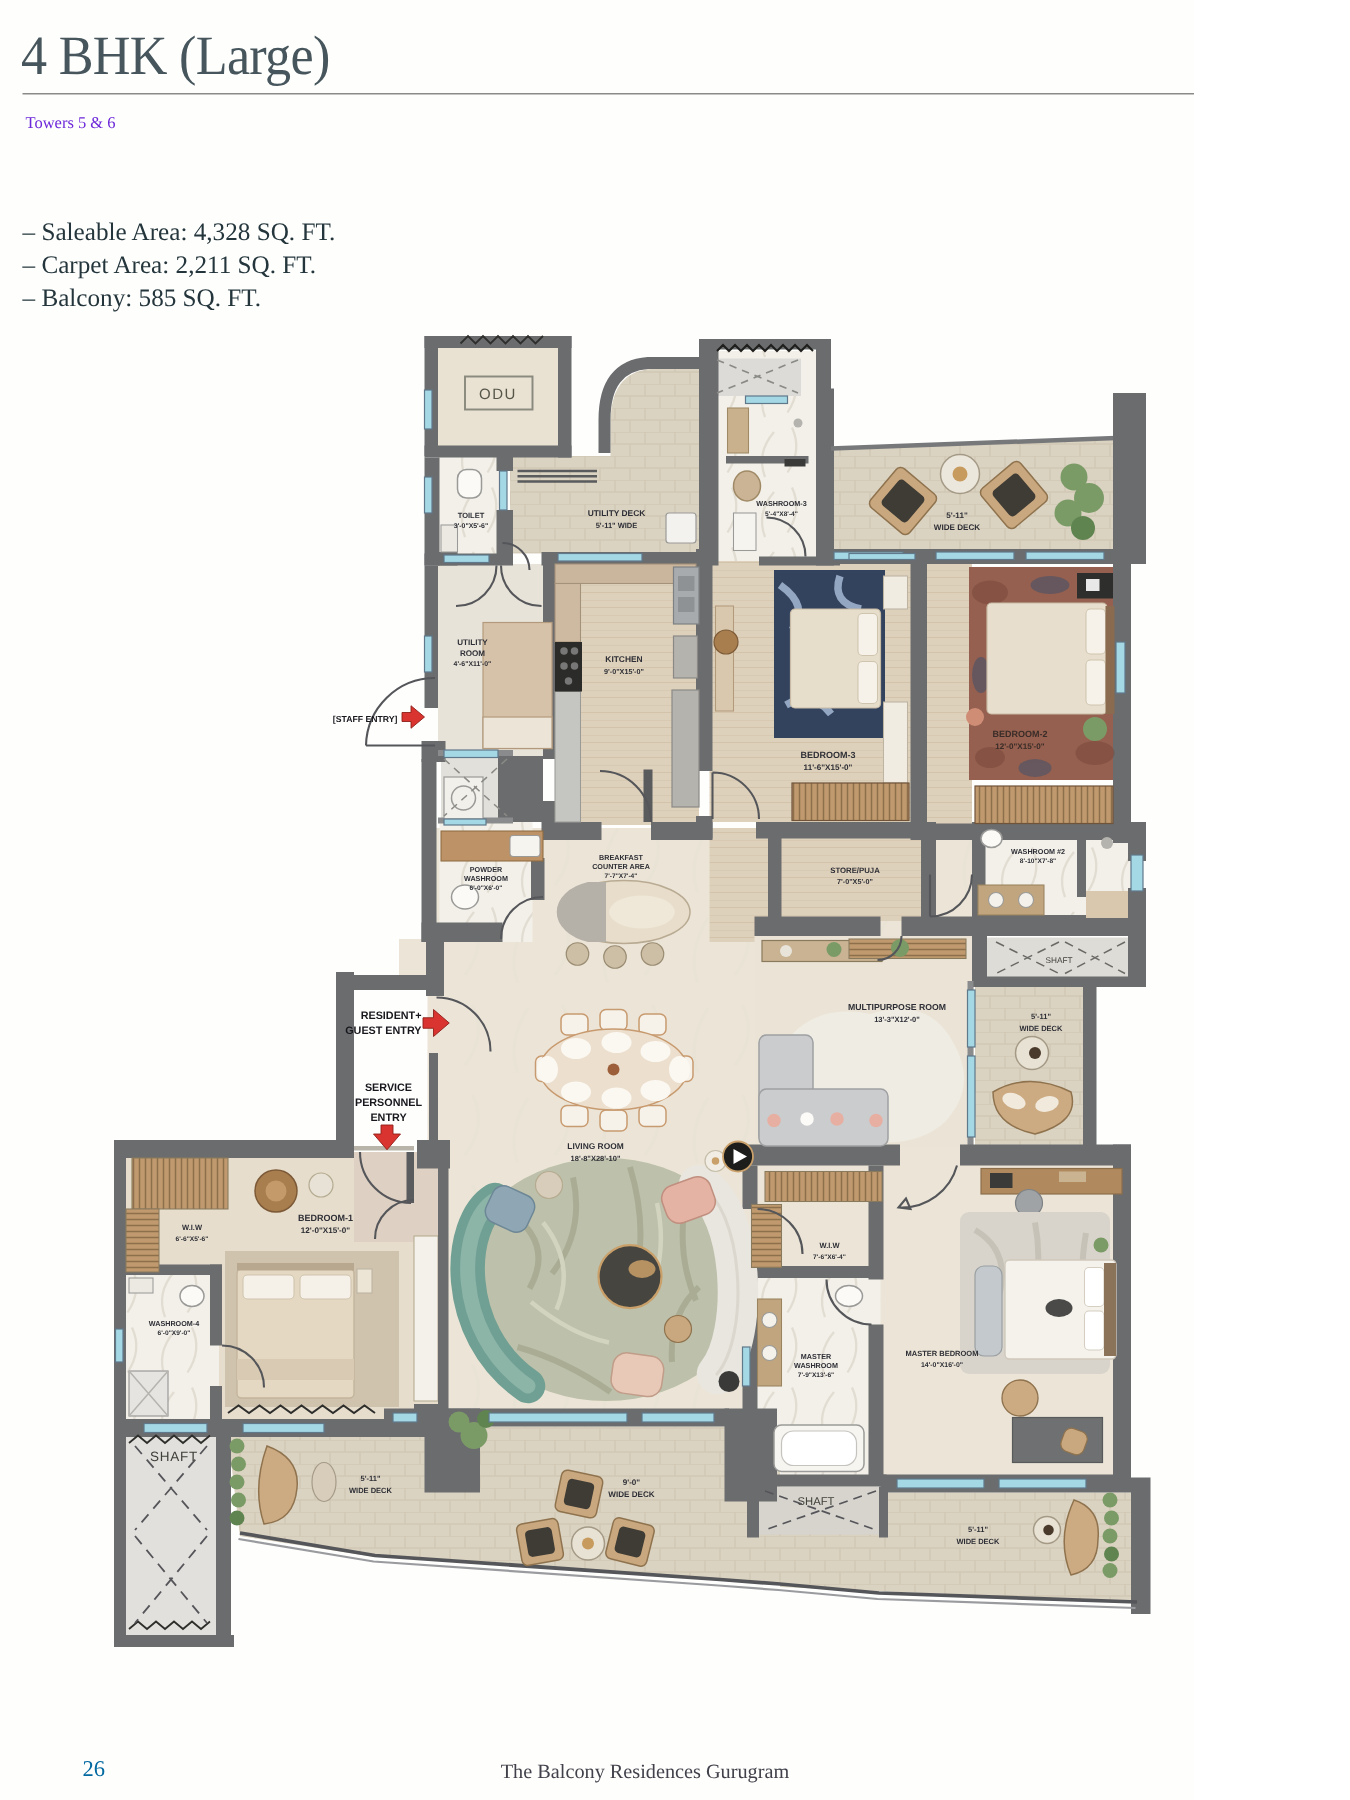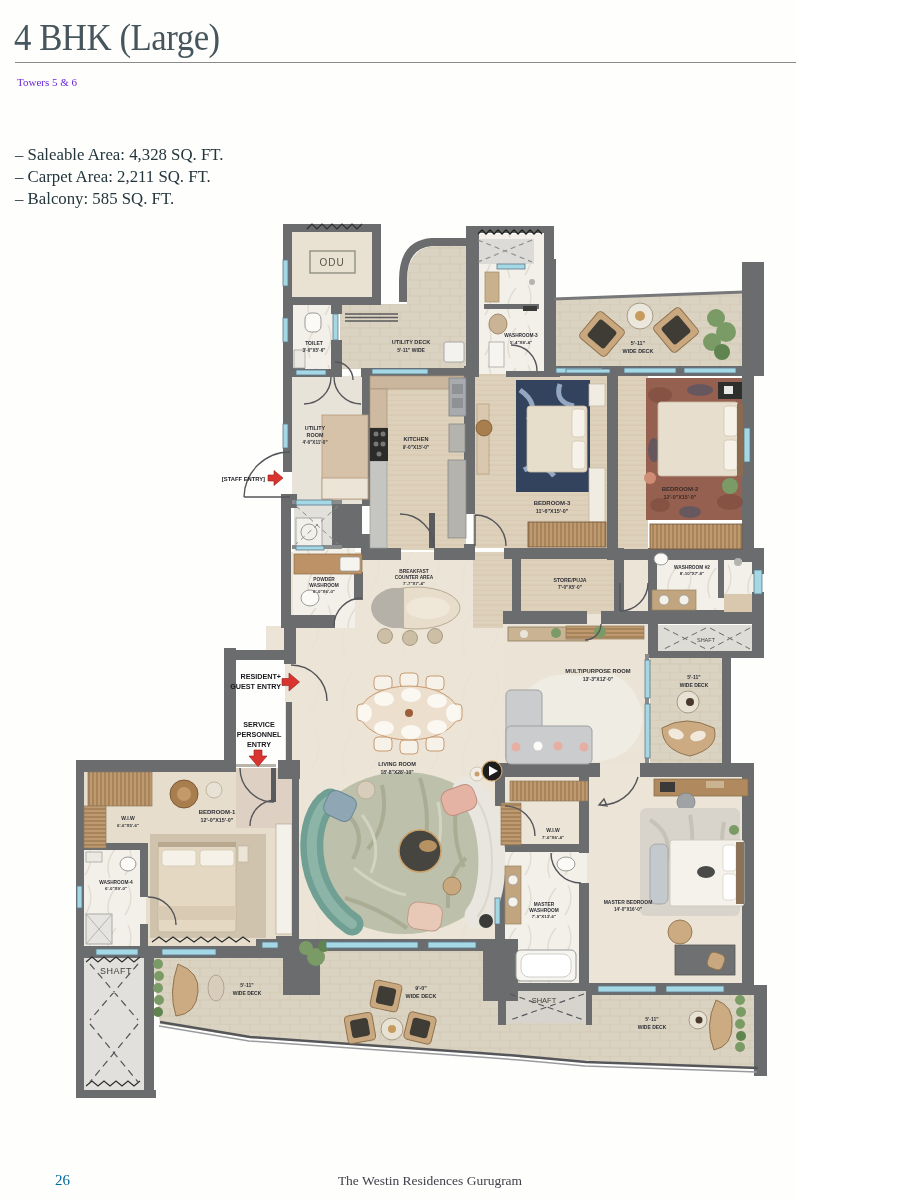--- a/index.html
+++ b/index.html
@@ -19,21 +19,21 @@
   <div id="h1" class="ser">4 BHK (Large)</div>
 
   <div id="rule"></div>
 
   <div id="towers" class="ser">Towers 5 &amp; 6</div>
 
   <div id="bullets" class="ser">– Saleable Area: 4,328 SQ. FT.<br>– Carpet Area: 2,211 SQ. FT.<br>– Balcony: 585 SQ. FT.</div>
 
   <div id="pgnum" class="ser">26</div>
 
-  <div id="footer" class="ser">The Westin Residences Gurugram</div>
+  <div id="footer" class="ser">The Balcony Residences Gurugram</div>
 
   <svg id="plan" width="900" height="1200" viewBox="0 0 900 1200" style="position:absolute;left:0;top:0;" font-family="Liberation Sans, sans-serif">
   <defs>
     <pattern id="tile" width="20" height="16" patternUnits="userSpaceOnUse">
       <rect width="20" height="16" fill="#dbd3c2"></rect>
       <path d="M0,0H20M0,8H20M10,0V8M0,8V16M20,8V16" stroke="#d1c8b4" stroke-width="1" fill="none"></path>
     </pattern>
     <pattern id="wood" width="14" height="10" patternUnits="userSpaceOnUse">
       <rect width="14" height="10" fill="#ded1bb"></rect>
       <path d="M0,0H14M0,5H14" stroke="#d2c3aa" stroke-width="0.8"></path>

